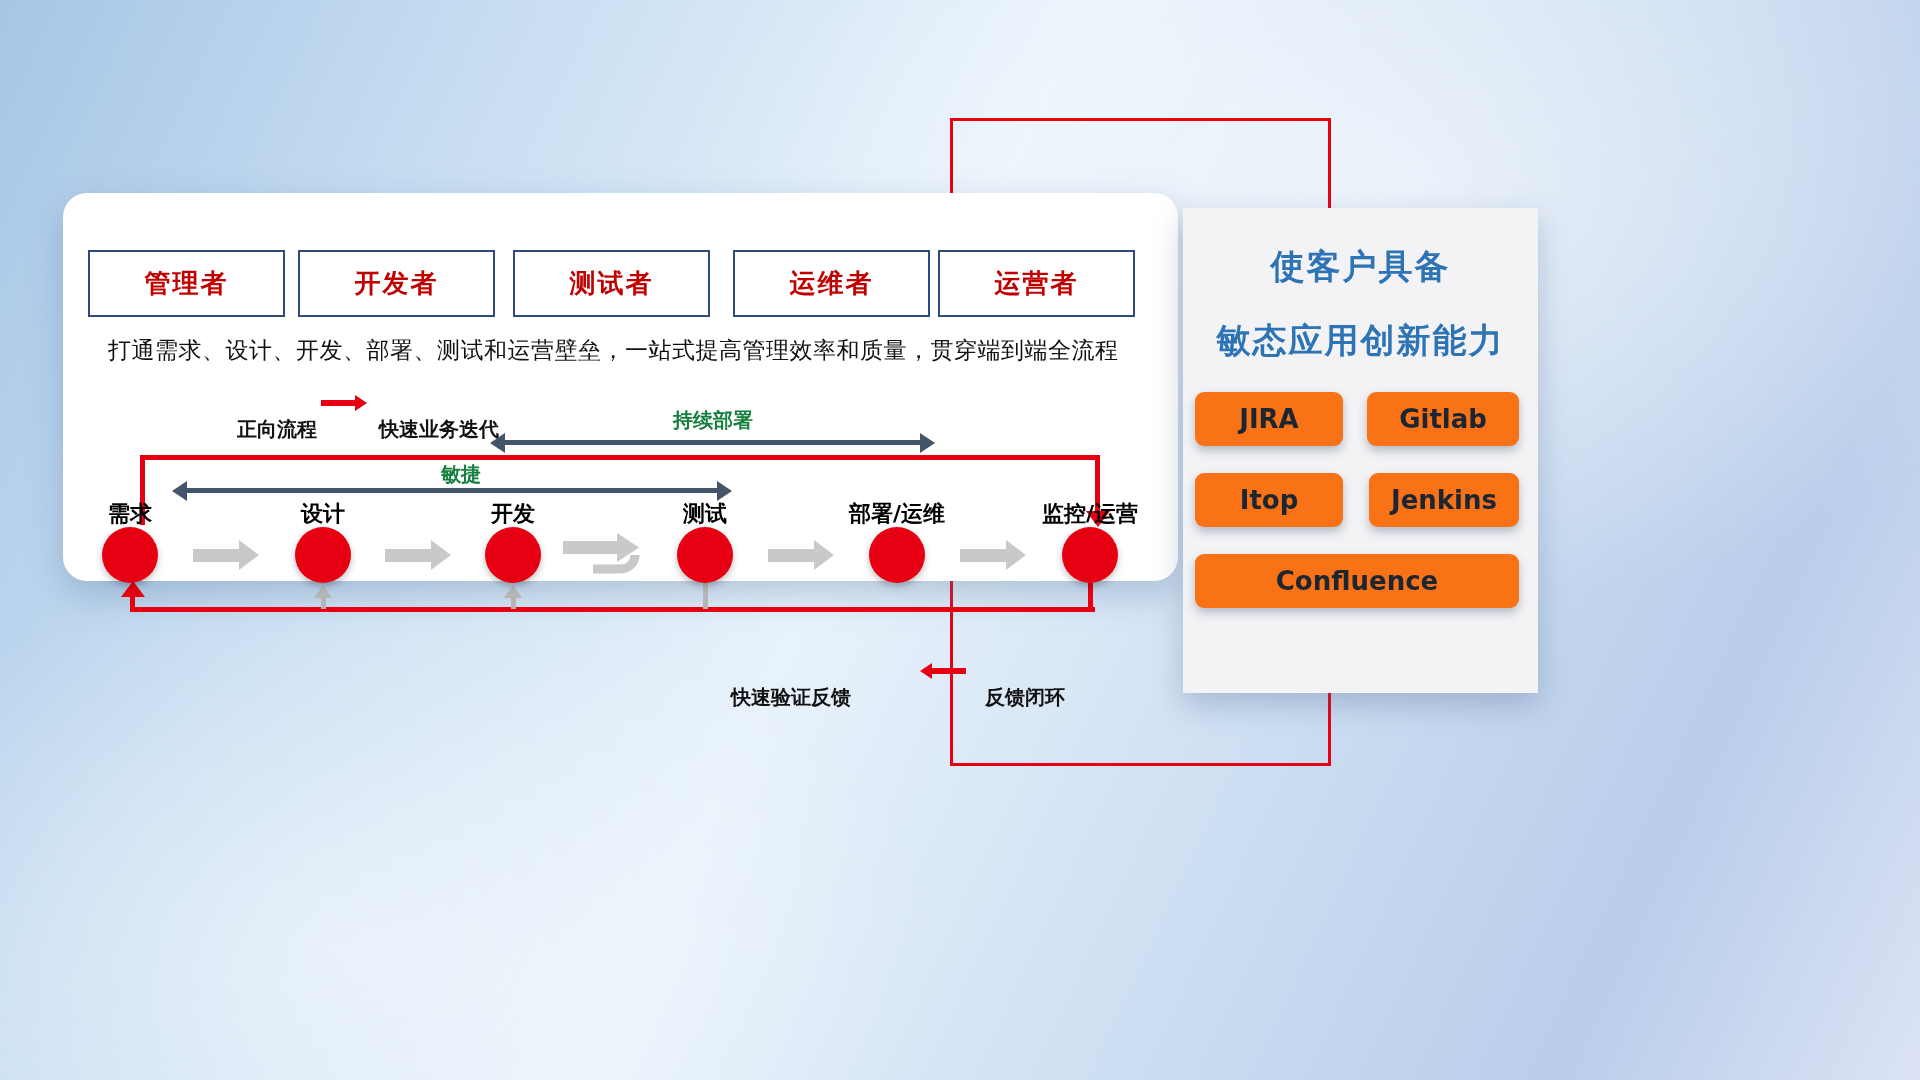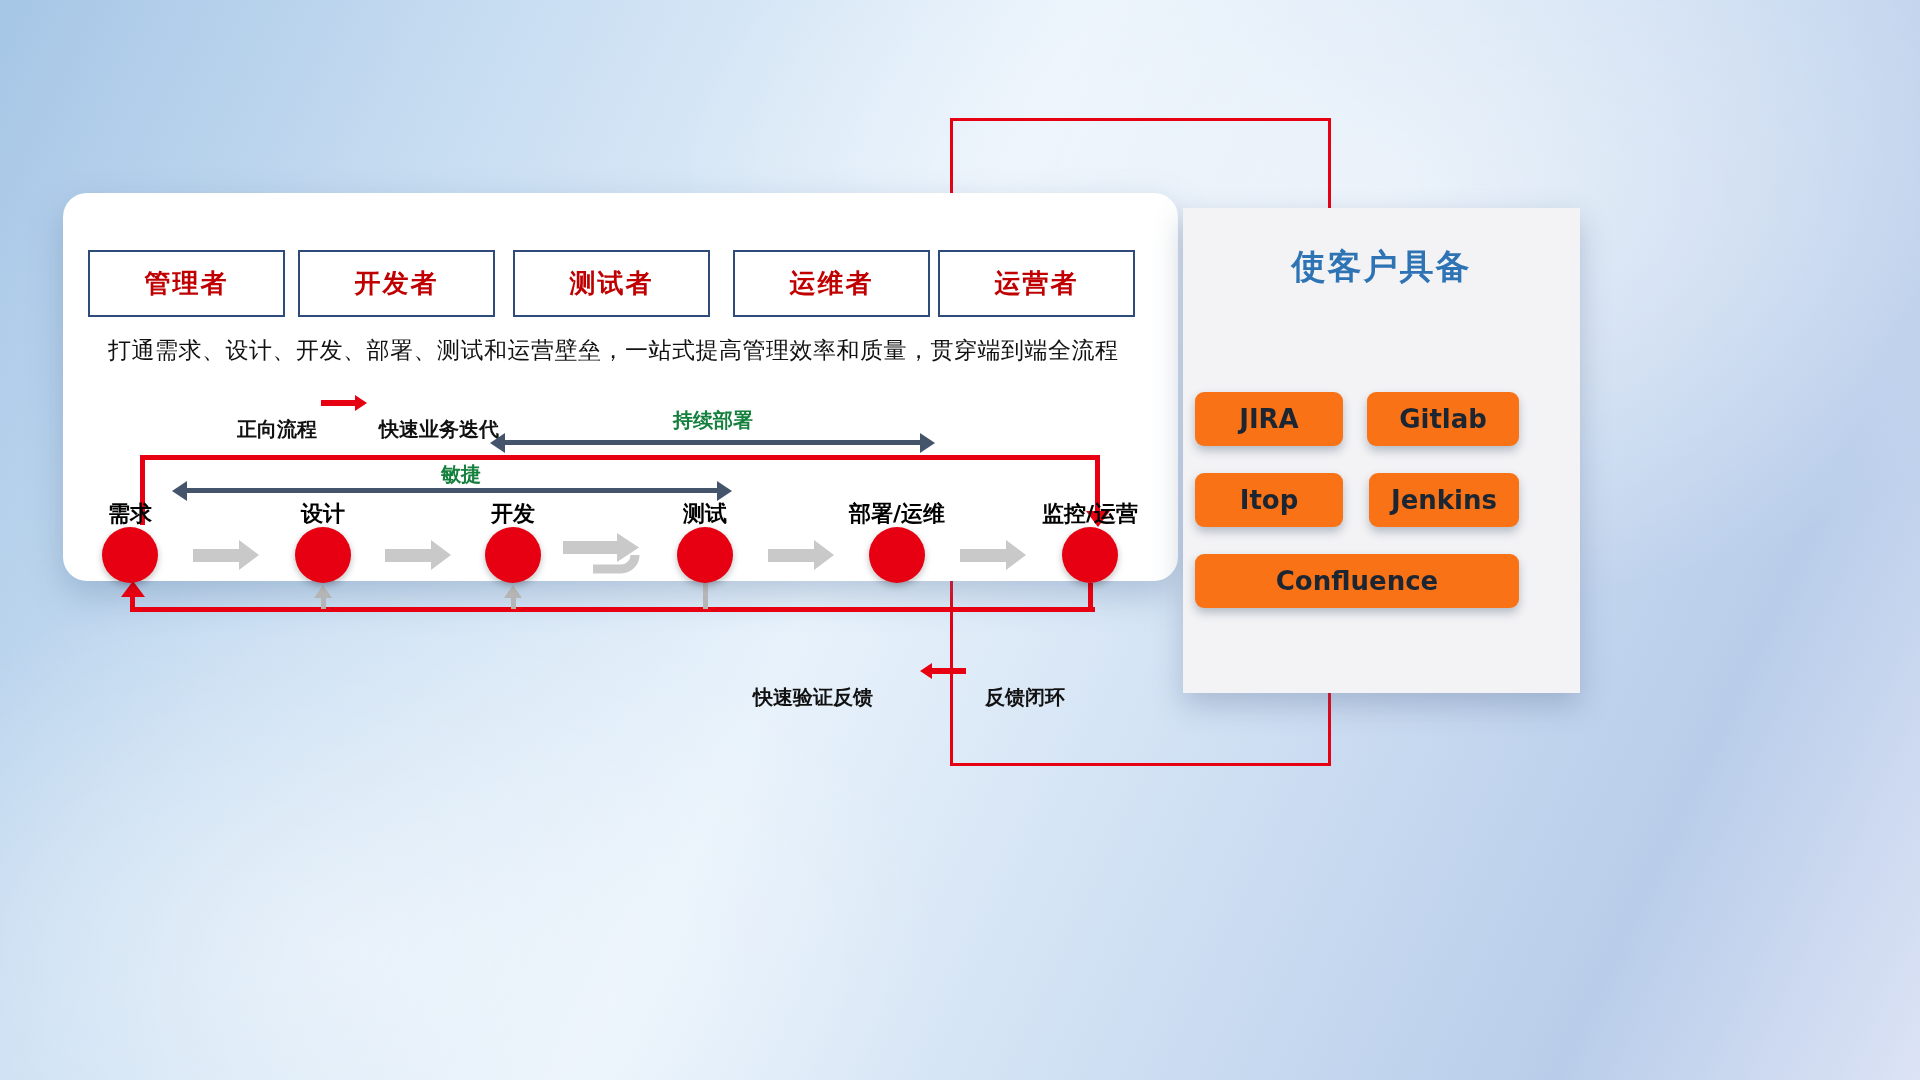--- a/index.html
+++ b/index.html
@@ -7,21 +7,21 @@
     width:1920px;height:1080px;position:relative;overflow:hidden;
     font-family:"DejaVu Sans","Liberation Sans",sans-serif;
     background:
       radial-gradient(1200px 700px at 72% 18%, rgba(255,255,255,0.55), rgba(255,255,255,0) 60%),
       radial-gradient(1000px 620px at 18% 88%, rgba(255,255,255,0.45), rgba(255,255,255,0) 60%),
       linear-gradient(115deg,#a6c6e6 0%,#c9def2 22%,#e8f2fb 45%,#cfe0f3 65%,#b9cdea 85%,#dce3f5 100%);
   }
   .red-frame{position:absolute;left:950px;top:118px;width:375px;height:642px;border:3px solid #e60012;z-index:1;}
   .card{position:absolute;left:63px;top:193px;width:1115px;height:388px;background:#ffffff;border-radius:24px;
         box-shadow:0 14px 34px rgba(90,120,160,.35);z-index:2;}
-  .panel{position:absolute;left:1183px;top:208px;width:397px;height:485px;background:#f3f3f5;
+  .panel{position:absolute;left:1183px;top:208px;width:355px;height:485px;background:#f3f3f5;
         box-shadow:0 12px 28px rgba(80,100,140,.32);z-index:3;}
 
   
   .role{position:absolute;top:57px;width:193px;height:63px;border:2px solid #2f4b7c;background:#fff;
         display:flex;align-items:center;justify-content:center;
         color:#c00000;font-weight:bold;font-size:26px;letter-spacing:2px;}
 
   .desc{position:absolute;left:45px;top:142px;font-size:23px;font-weight:normal;color:#111;letter-spacing:.5px;white-space:nowrap;}
 
   .lg{position:absolute;font-size:20px;font-weight:bold;color:#111;white-space:nowrap;margin-top:27px;}
@@ -145,30 +145,31 @@
       <div class="ga-head"></div>
   </div>
 
   <div class="node" style="left:39px"></div>
   <div class="node" style="left:232px"></div>
   <div class="node" style="left:422px"></div>
   <div class="node" style="left:614px"></div>
   <div class="node" style="left:806px"></div>
   <div class="node" style="left:999px"></div>
 
-  <div class="lg" style="left:690px;top:464px">快速验证反馈</div>
+  <div class="lg" style="left:668px;top:464px">快速验证反馈</div>
   <div class="sarrow" style="left:857px;top:470px">
     <div class="s-headl"></div>
     <div class="s-barl"></div>
   </div>
   <div class="lg" style="left:922px;top:464px">反馈闭环</div>
 
 </div>
 
 <div class="panel">
   <div class="p-title" style="top:36px">使客户具备</div>
+  <div class="p-title" style="top:110px">敏态应用创新能力</div>
 
   <div class="tool" style="left:12px;top:184px;width:148px">JIRA</div>
   <div class="tool" style="left:184px;top:184px;width:152px">Gitlab</div>
   <div class="tool" style="left:12px;top:265px;width:148px">Itop</div>
   <div class="tool" style="left:186px;top:265px;width:150px">Jenkins</div>
   <div class="tool" style="left:12px;top:346px;width:324px">Confluence</div>
 </div>
 
 </body></html>

